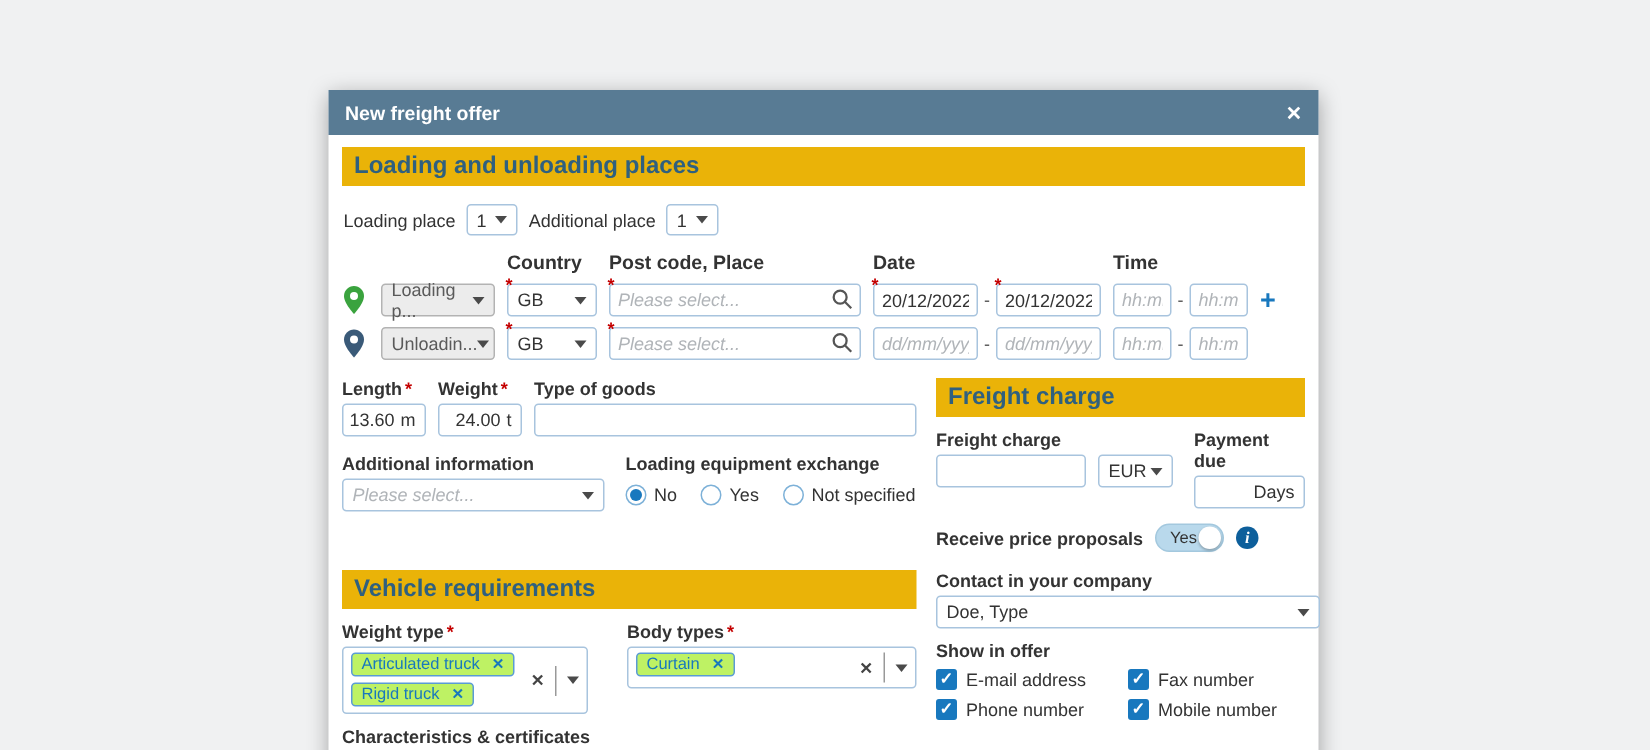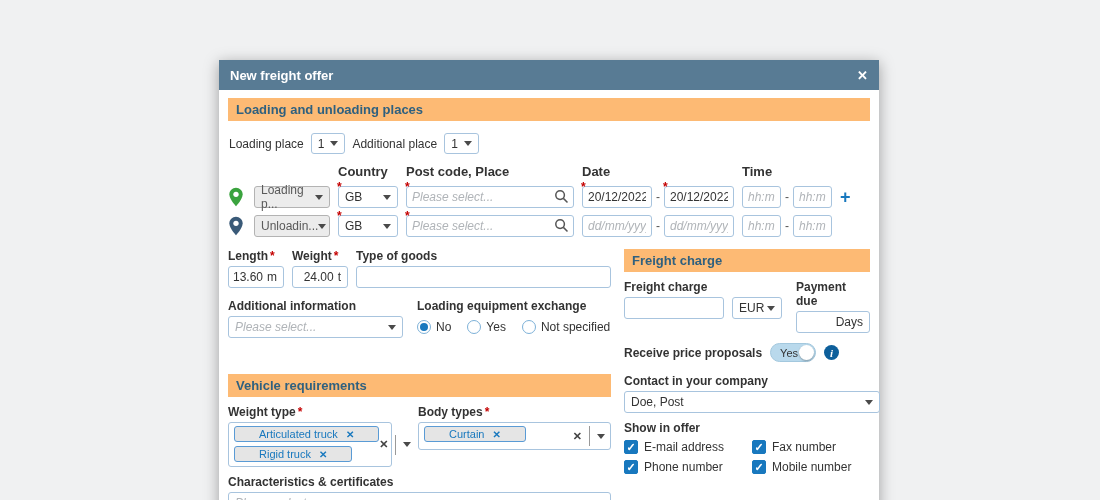--- a/index.html
+++ b/index.html
@@ -14,21 +14,21 @@
     background:#fff; box-shadow:0 3px 14px rgba(0,0,0,.35);
   }
   .titlebar {
     height:30px; background:#587b94; color:#fff;
     display:flex; align-items:center; justify-content:space-between;
     padding:0 11px; font-size:13px; font-weight:bold;
   }
   .close-btn { cursor:pointer; font-size:13px; font-weight:bold; line-height:1; }
   .modal-body { padding:8px 9px; }
   .section-header {
-    background:#fdba74; color:#2f607f; font-weight:bold; font-size:13px;
+    background:#eab308; color:#2f607f; font-weight:bold; font-size:16px;
     padding:4px 8px; margin-bottom:8px;
   }
   .row-flex { display:flex; align-items:center; }
   .top-selects { gap:7px; margin:12px 1px 10px; }
   .mini-select {
     display:inline-flex; align-items:center; gap:6px; height:21px;
     border:1px solid #a8c4de; border-radius:3px; padding:0 6px; background:#fff; cursor:pointer;
   }
   .caret { width:0; height:0; border-left:4px solid transparent; border-right:4px solid transparent; border-top:5px solid #4a4a4a; }
   .place-grid {
@@ -79,23 +79,23 @@
     border:1px solid #a3c8de; display:inline-flex; align-items:center; padding-left:9px;
     font-size:11px; color:#333; cursor:pointer; flex:none; }
   .toggle .knob { position:absolute; right:1px; top:1px; width:15px; height:15px; border-radius:50%;
     background:#fff; box-shadow:0 1px 2px rgba(0,0,0,.3); }
   .info-icon { width:15px; height:15px; border-radius:50%; background:#0d5f9b; color:#fff;
     font-family:"Liberation Serif",serif; font-style:italic; font-weight:bold; font-size:11px;
     display:inline-flex; align-items:center; justify-content:center; cursor:pointer; flex:none; }
   .multiselect { border:1px solid #a8c4de; border-radius:3px; background:#fff;
     display:flex; justify-content:space-between; padding:3px 5px; }
   .tags { display:flex; flex-direction:column; gap:4px; }
-  .tag { display:inline-flex; align-items:center; gap:8px; width:max-content;
-    border:1px solid #5a9bd5; border-radius:3px; color:#1878be; background:#e5e5e5;
-    padding:1px 24px; font-size:11px; }
+  .tag { display:inline-flex; align-items:flex-start; gap:8px; width:max-content;
+    border:1px solid #5a9bd5; border-radius:3px; color:#1878be; background:#bef264;
+    padding:1px 6px; font-size:11px; }
   .tag .tag-x { font-weight:bold; font-size:10px; cursor:pointer; }
   .ms-controls { display:flex; align-items:center; gap:7px; }
   .ms-clear { color:#444; font-weight:bold; font-size:11px; cursor:pointer; }
   .ms-divider { width:1px; height:20px; background:#999; }
   .cb-row { display:flex; align-items:center; gap:6px; }
   .show-grid { display:grid; grid-template-columns:128px 128px; row-gap:6px; margin-top:5px; }
   svg { display:block; }
 </style>
 </head>
 <body>
@@ -336,21 +336,21 @@
         <div class="select-box">
           <span style="color:#b0b4b8; font-style:italic;">Please select...</span>
           <span class="caret"></span>
         </div>
 
       </div>
 
       <div class="col-right">
         <div class="lbl" style="margin-top:0">Contact in your company</div>
         <div class="select-box">
-          <span>Doe, Post</span>
+          <span>Doe, Type</span>
           <span class="caret"></span>
         </div>
         <div class="lbl" style="margin-top:8px;">Show in offer</div>
         <div class="show-grid">
           <span class="cb-row">
             <span class="cb checked">✓</span>
             <span>E-mail address</span>
           </span>
           <span class="cb-row">
             <span class="cb checked">✓</span>

